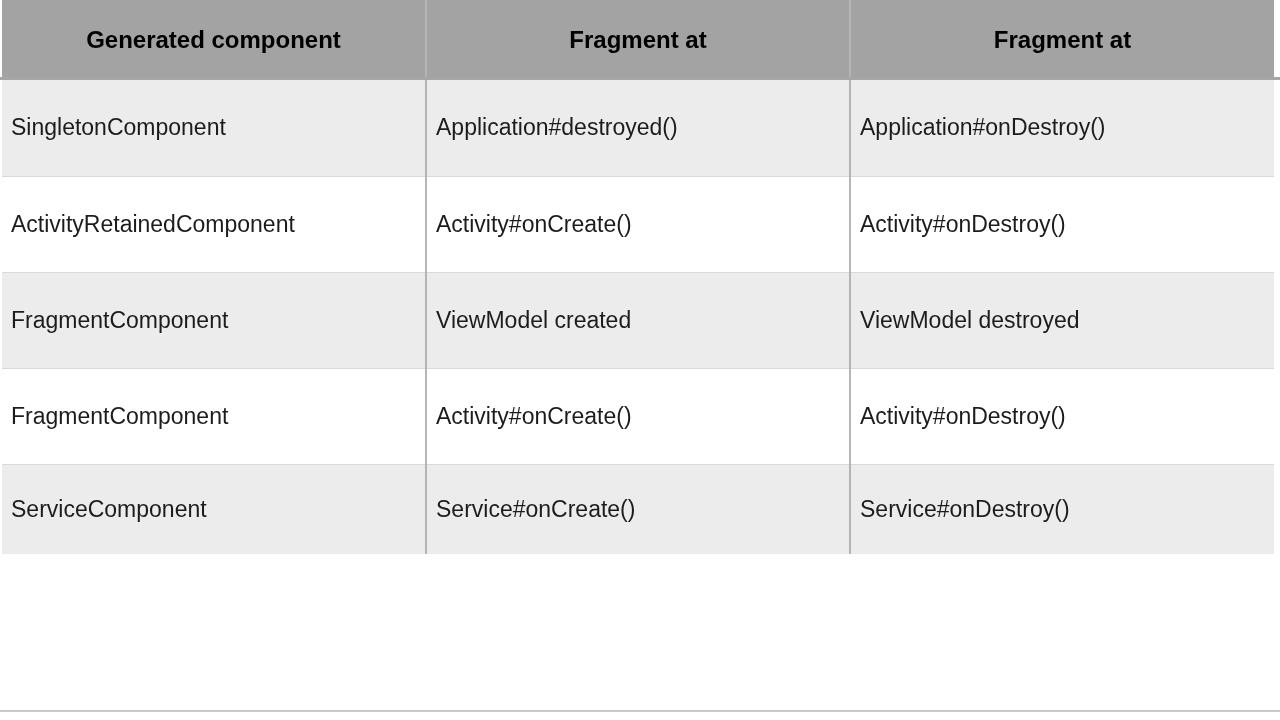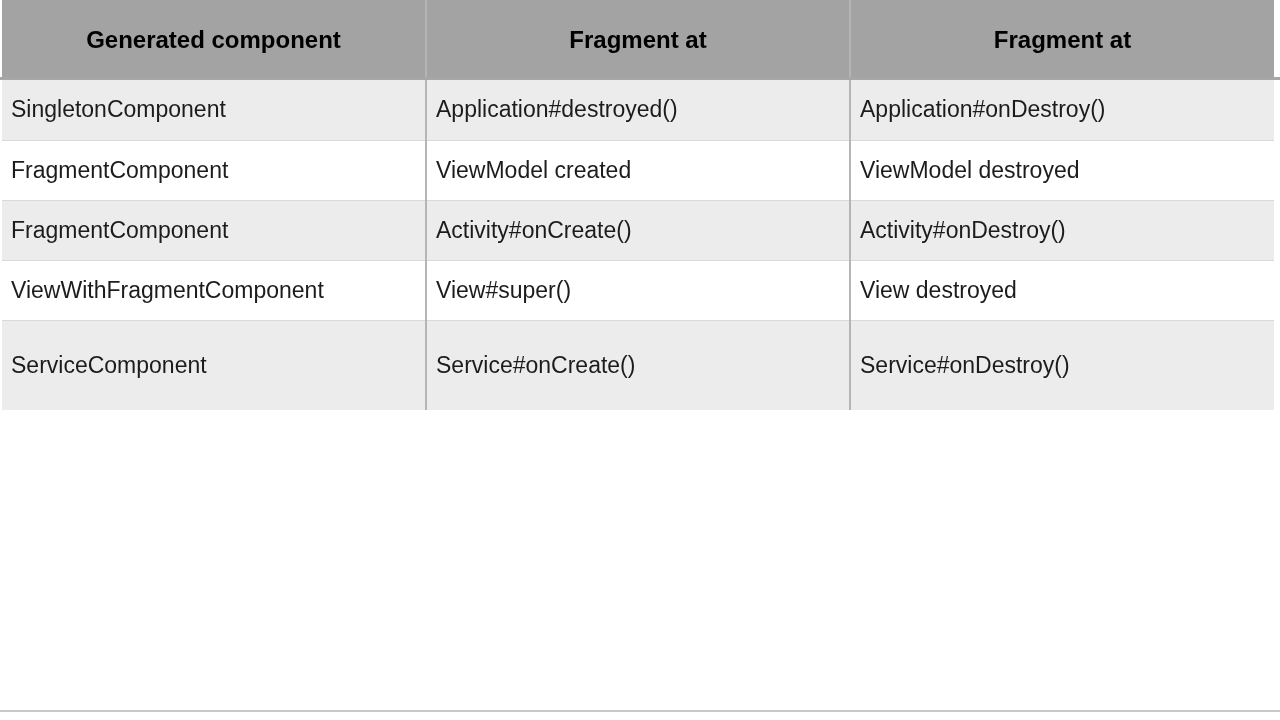--- a/index.html
+++ b/index.html
@@ -36,21 +36,21 @@
   th {
     background: #a3a3a3;
     font-size: 24px;
     font-weight: bold;
     color: var(--header-text, #000000);
     text-align: center;
     vertical-align: middle;
     padding: 0;
   }
   tbody tr {
-    height: 60px;
+    height: 96px;
     background: #ffffff;
   }
   tbody tr:last-child {
     height: 90px;
   }
   tbody tr:nth-child(odd) {
     background: var(--stripe-bg, #ececec);
   }
   tbody tr + tr td {
     border-top: 1px solid var(--row-border, #d9d9d9);
@@ -94,33 +94,33 @@
       <th>Fragment at</th>
     </tr>
   </thead>
   <tbody>
       <tr>
         <td>SingletonComponent</td>
         <td>Application#destroyed()</td>
         <td>Application#onDestroy()</td>
       </tr>
       <tr>
+        <td>ActivityRetainedComponent</td>
+        <td>Activity#onCreate()</td>
+        <td>Activity#onDestroy()</td>
+      </tr>
+      <tr>
         <td>FragmentComponent</td>
         <td>ViewModel created</td>
         <td>ViewModel destroyed</td>
       </tr>
       <tr>
         <td>FragmentComponent</td>
         <td>Activity#onCreate()</td>
         <td>Activity#onDestroy()</td>
       </tr>
       <tr>
-        <td>ViewWithFragmentComponent</td>
-        <td>View#super()</td>
-        <td>View destroyed</td>
-      </tr>
-      <tr>
         <td>ServiceComponent</td>
         <td>Service#onCreate()</td>
         <td>Service#onDestroy()</td>
       </tr>
     </tbody>
 </table>
 
 </body></html>

